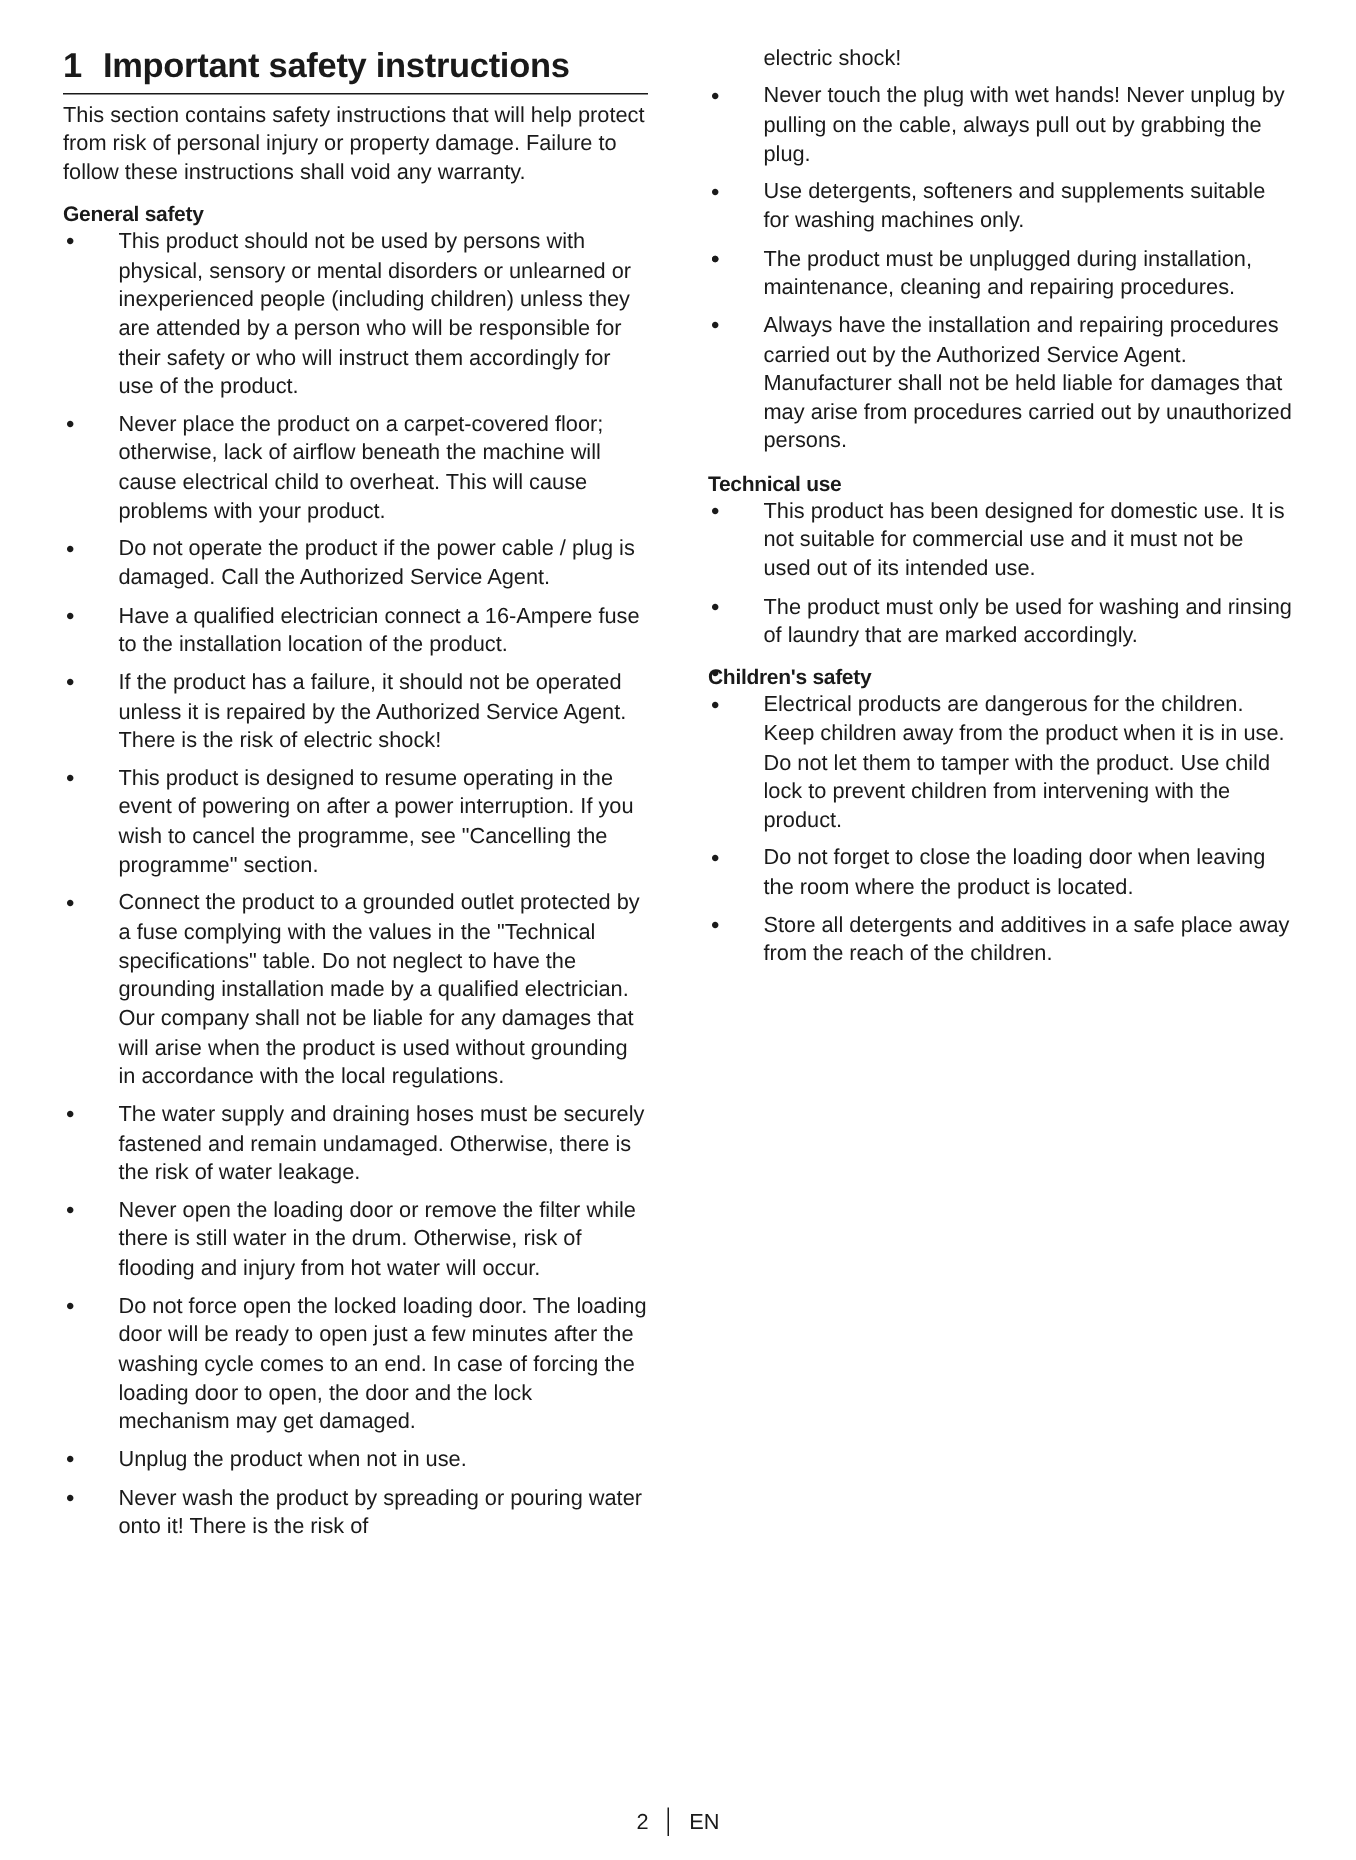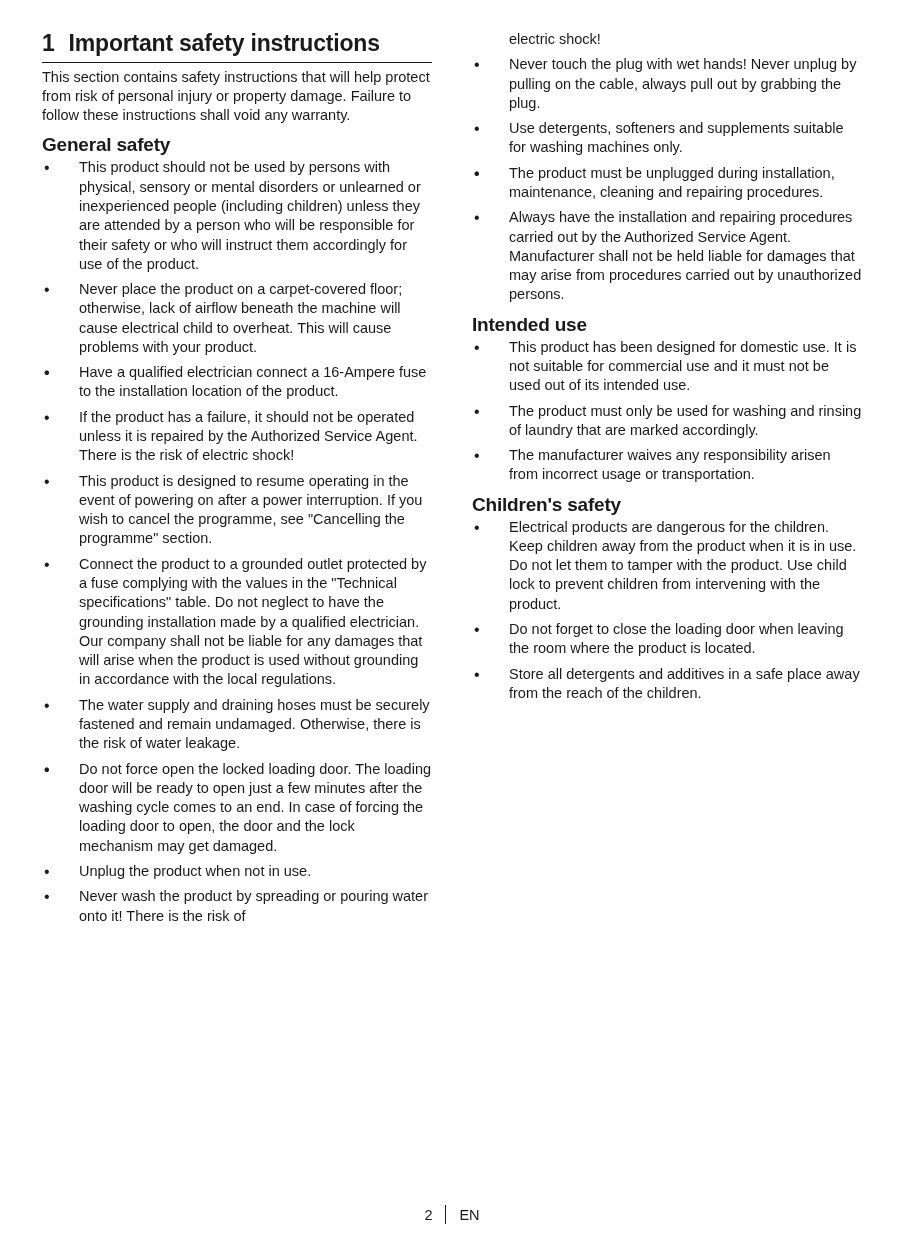--- a/index.html
+++ b/index.html
@@ -39,21 +39,21 @@
     padding: 0 0 5px 0;
     border-bottom: 1.5px solid #1a1a1a;
     letter-spacing: -0.2px;
     display: flex;
     align-items: baseline;
   }
   h1.chapter .num {
     margin-right: 14px;
   }
   h2.section {
-    font-size: 19px;
+    font-size: 14px;
     font-weight: bold;
     margin: 9px 0 2px 0;
     letter-spacing: -0.2px;
   }
   p.intro {
     font-size: 14.5px;
     line-height: 1.32;
     margin: 5px 0 4px 0;
   }
   ul.bullets {
@@ -119,52 +119,52 @@
         <span>Important safety instructions</span>
       </h1>
 
       <p class="intro">This section contains safety instructions that will help protect from risk of personal injury or property damage. Failure to follow these instructions shall void any warranty.</p>
 
       <h2 class="section">General safety</h2>
 
       <ul class="bullets">
         <li><span class="dot">•</span><span>This product should not be used by persons with physical, sensory or mental disorders or unlearned or inexperienced people (including children) unless they are attended by a person who will be responsible for their safety or who will instruct them accordingly for use of the product.</span></li>
         <li><span class="dot">•</span><span>Never place the product on a carpet-covered floor; otherwise, lack of airflow beneath the machine will cause electrical child to overheat. This will cause problems with your product.</span></li>
-        <li><span class="dot">•</span></li>
+        <li><span class="dot">•</span><span>Do not operate the product if the power cable / plug is damaged. Call the Authorized Service Agent.</span></li>
         <li><span class="dot">•</span><span>Have a qualified electrician connect a 16-Ampere fuse to the installation location of the product.</span></li>
         <li><span class="dot">•</span><span>If the product has a failure, it should not be operated unless it is repaired by the Authorized Service Agent. There is the risk of electric shock!</span></li>
         <li><span class="dot">•</span><span>This product is designed to resume operating in the event of powering on after a power interruption. If you wish to cancel the programme, see "Cancelling the programme" section.</span></li>
         <li><span class="dot">•</span><span>Connect the product to a grounded outlet protected by a fuse complying with the values in the "Technical specifications" table. Do not neglect to have the grounding installation made by a qualified electrician. Our company shall not be liable for any damages that will arise when the product is used without grounding in accordance with the local regulations.</span></li>
         <li><span class="dot">•</span><span>The water supply and draining hoses must be securely fastened and remain undamaged. Otherwise, there is the risk of water leakage.</span></li>
-        <li><span class="dot">•</span></li>
+        <li><span class="dot">•</span><span>Never open the loading door or remove the filter while there is still water in the drum. Otherwise, risk of flooding and injury from hot water will occur.</span></li>
         <li><span class="dot">•</span><span>Do not force open the locked loading door. The loading door will be ready to open just a few minutes after the washing cycle comes to an end. In case of forcing the loading door to open, the door and the lock mechanism may get damaged.</span></li>
         <li><span class="dot">•</span><span>Unplug the product when not in use.</span></li>
         <li><span class="dot">•</span><span>Never wash the product by spreading or pouring water onto it! There is the risk of</span></li>
       </ul>
 
     </div>
 
     <div class="col">
 
       <div class="cont-line">electric shock!</div>
 
       <ul class="bullets continued">
         <li><span class="dot">•</span><span>Never touch the plug with wet hands! Never unplug by pulling on the cable, always pull out by grabbing the plug.</span></li>
         <li><span class="dot">•</span><span>Use detergents, softeners and supplements suitable for washing machines only.</span></li>
         <li><span class="dot">•</span></li>
         <li><span class="dot">•</span><span>The product must be unplugged during installation, maintenance, cleaning and repairing procedures.</span></li>
         <li><span class="dot">•</span><span>Always have the installation and repairing procedures carried out by the Authorized Service Agent. Manufacturer shall not be held liable for damages that may arise from procedures carried out by unauthorized persons.</span></li>
       </ul>
 
-      <h2 class="section">Intended use</h2>
+      <h2 class="section">Technical use</h2>
 
       <ul class="bullets">
         <li><span class="dot">•</span><span>This product has been designed for domestic use. It is not suitable for commercial use and it must not be used out of its intended use.</span></li>
         <li><span class="dot">•</span><span>The product must only be used for washing and rinsing of laundry that are marked accordingly.</span></li>
-        <li><span class="dot">•</span><span>The manufacturer waives any responsibility arisen from incorrect usage or transportation.</span></li>
+        <li><span class="dot">•</span></li>
       </ul>
 
       <h2 class="section">Children's safety</h2>
 
       <ul class="bullets">
         <li><span class="dot">•</span><span>Electrical products are dangerous for the children. Keep children away from the product when it is in use. Do not let them to tamper with the product. Use child lock to prevent children from intervening with the product.</span></li>
         <li><span class="dot">•</span><span>Do not forget to close the loading door when leaving the room where the product is located.</span></li>
         <li><span class="dot">•</span><span>Store all detergents and additives in a safe place away from the reach of the children.</span></li>
       </ul>
 

